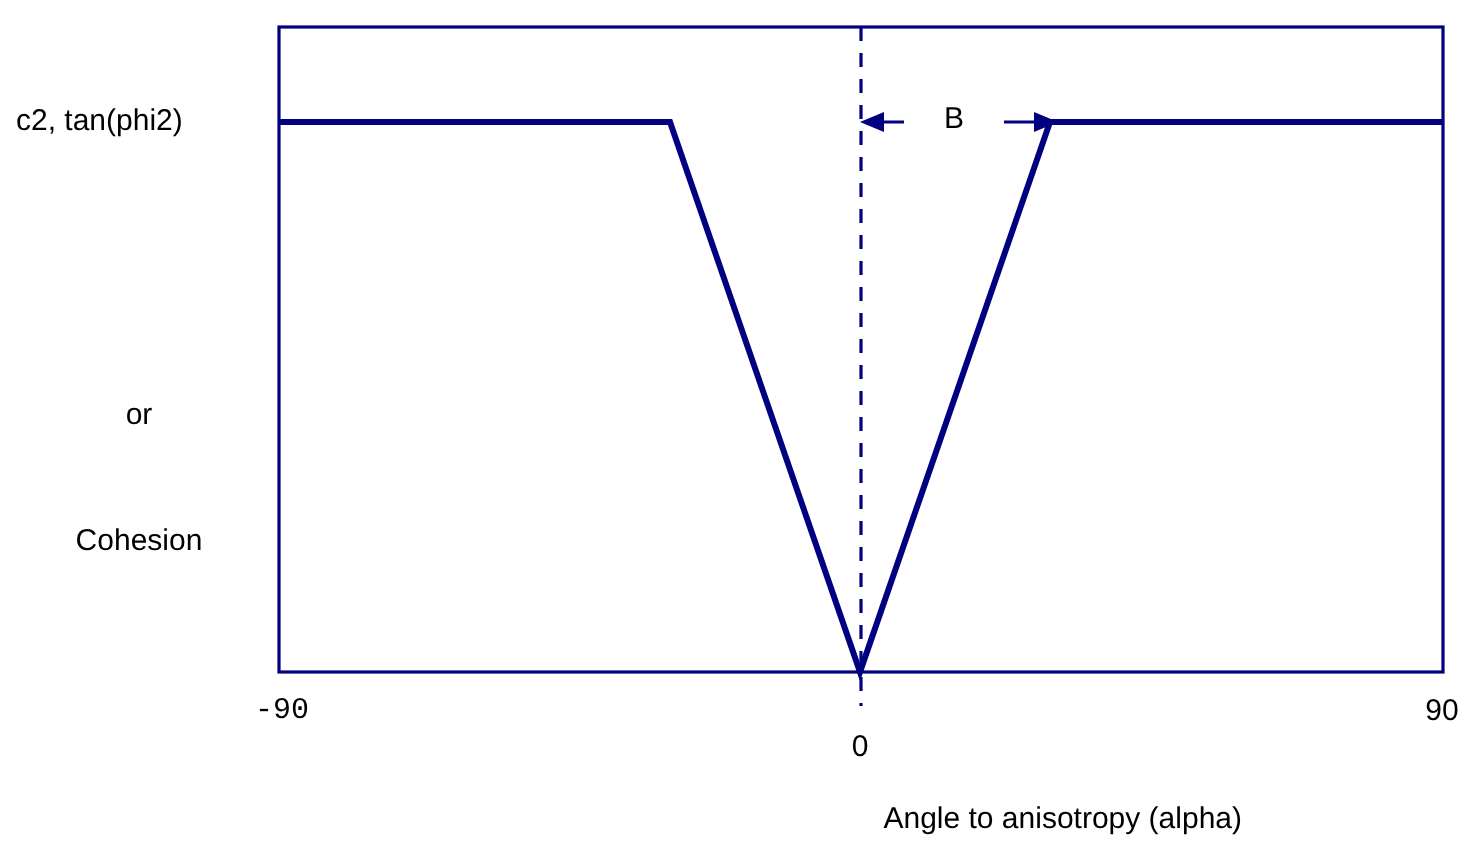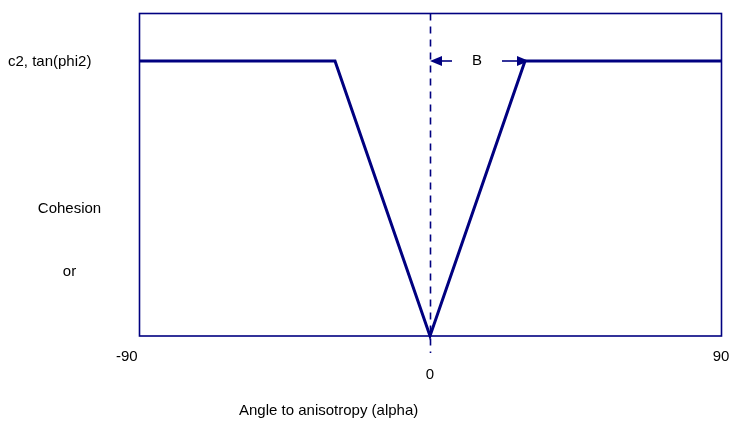--- a/index.html
+++ b/index.html
@@ -47,39 +47,40 @@
     top: 155px;
     width: 139px;
     text-align: center;
     line-height: 21px;
   }
   #yaxis-title span { display: block; }
   #xtick-min {
     left: 116px;
     top: 347px;
     width: 50px;
-    text-align: left;
+    text-align: center;
+    font-family: Liberation Mono, monospace;
   }
   #xtick-zero {
     left: 405px;
     top: 365px;
     width: 50px;
     text-align: center;
   }
   #xtick-max {
     left: 696px;
     top: 347px;
     width: 50px;
     text-align: center;
   }
   #xaxis-title {
     left: 239px;
     top: 401px;
     width: 382px;
-    text-align: left;
+    text-align: right;
   }
   #b-label {
     left: 452px;
     top: 51px;
     width: 50px;
     text-align: center;
     background: #ffffff;
   }
 </style>
 </head>
@@ -100,22 +101,22 @@
       <line x1="499" y1="61" x2="524" y2="61" stroke="#000080" stroke-width="1.6"></line>
       <polygon points="430,61 442,56 442,66" fill="#000080"></polygon>
       <polygon points="529,61 517,56 517,66" fill="#000080"></polygon>
     </g>
   </svg>
 
   <div class="txt" id="ylabel-c2">c2, tan(phi2)</div>
 
 
   <div class="txt" id="yaxis-title">
+    <span>or</span>
     <span>Cohesion</span>
-    <span>or</span>
   </div>
 
   <div class="txt" id="xtick-min">-90</div>
 
   <div class="txt" id="xtick-zero">0</div>
 
   <div class="txt" id="xtick-max">90</div>
 
   <div class="txt" id="xaxis-title">Angle to anisotropy (alpha)</div>
 

